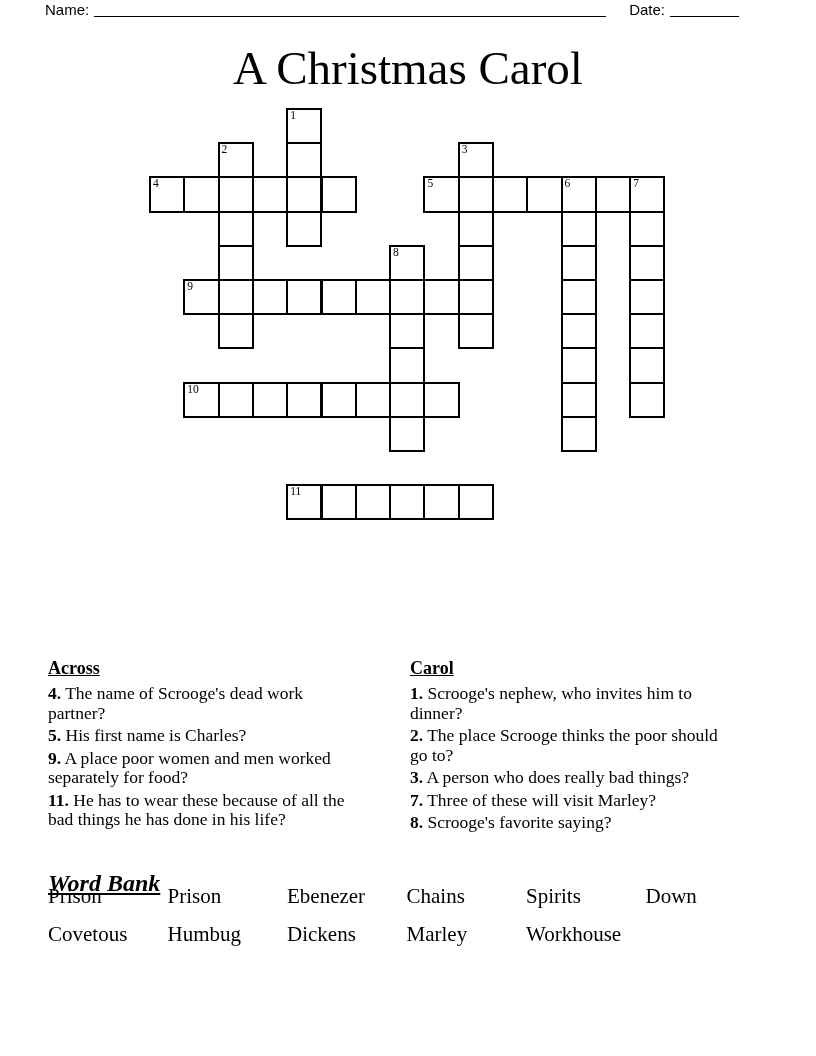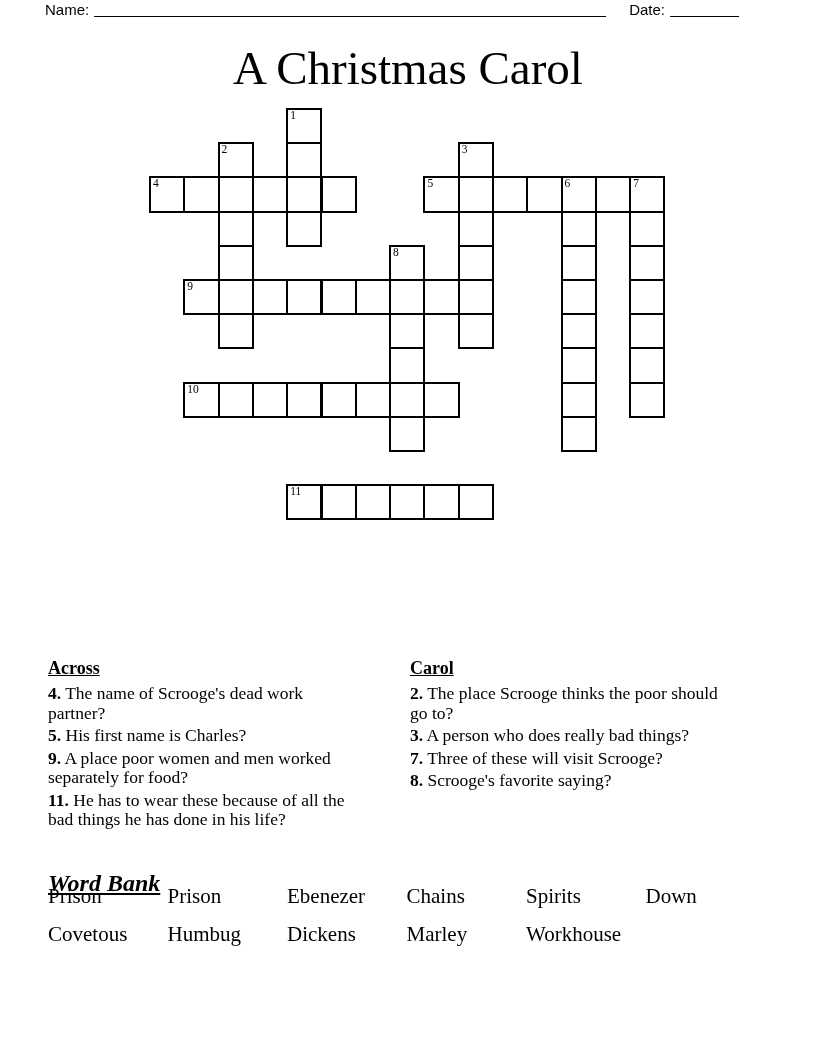--- a/index.html
+++ b/index.html
@@ -161,24 +161,26 @@
       <div class="clue"><b>9.</b><span class="txt"> A place poor women and men worked
 separately for food?</span></div>
       <div class="clue"><b>11.</b><span class="txt"> He has to wear these because of all the
 bad things he has done in his life?</span></div>
     </div>
 </div>
 
 <div class="clue-col" id="down-col">
   <div class="clue-head">Carol</div>
   <div id="down-list">
+      <div class="clue"><b>1.</b><span class="txt"> Scrooge's nephew, who invites him to
+dinner?</span></div>
       <div class="clue"><b>2.</b><span class="txt"> The place Scrooge thinks the poor should
 go to?</span></div>
       <div class="clue"><b>3.</b><span class="txt"> A person who does really bad things?</span></div>
-      <div class="clue"><b>7.</b><span class="txt"> Three of these will visit Scrooge?</span></div>
+      <div class="clue"><b>7.</b><span class="txt"> Three of these will visit Marley?</span></div>
       <div class="clue"><b>8.</b><span class="txt"> Scrooge's favorite saying?</span></div>
     </div>
 </div>
 
 <div id="wb-head">Word Bank</div>
 <div id="wb">
     <div class="wb-row"><span class="wb-word">Prison</span><span class="wb-word">Prison</span><span class="wb-word">Ebenezer</span><span class="wb-word">Chains</span><span class="wb-word">Spirits</span><span class="wb-word">Down</span></div>
     <div class="wb-row"><span class="wb-word">Covetous</span><span class="wb-word">Humbug</span><span class="wb-word">Dickens</span><span class="wb-word">Marley</span><span class="wb-word">Workhouse</span></div>
   </div>
 

